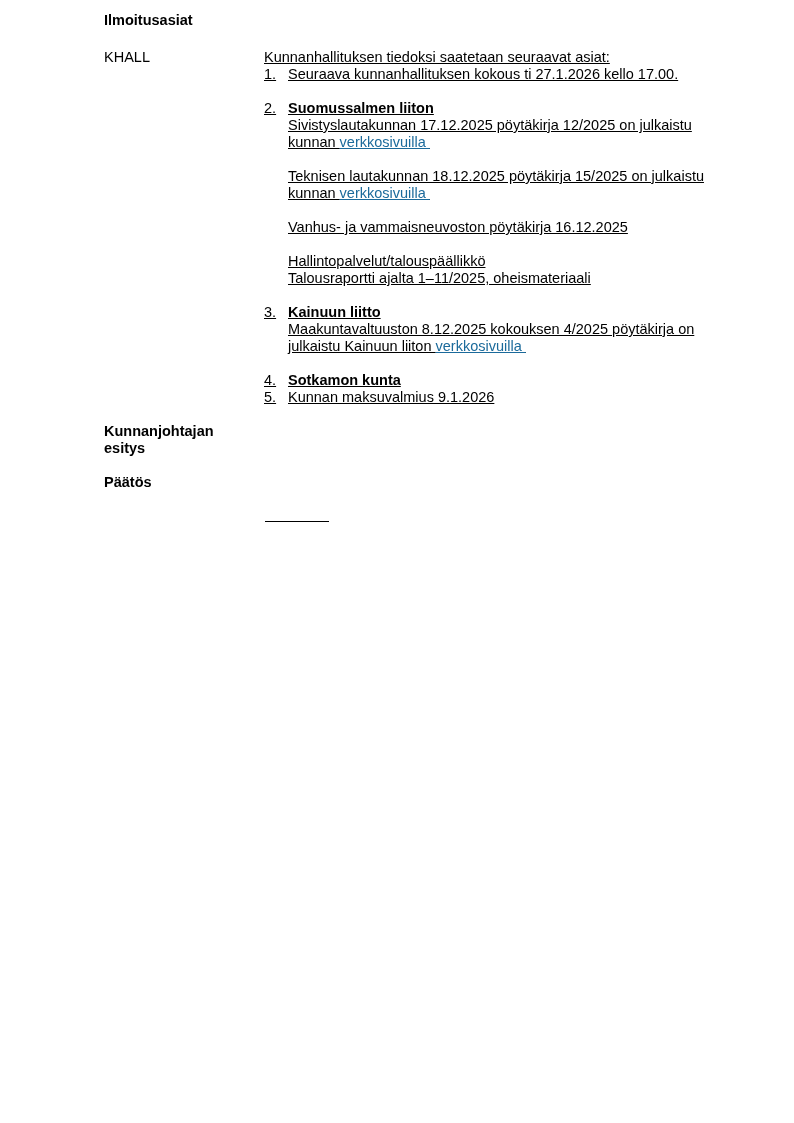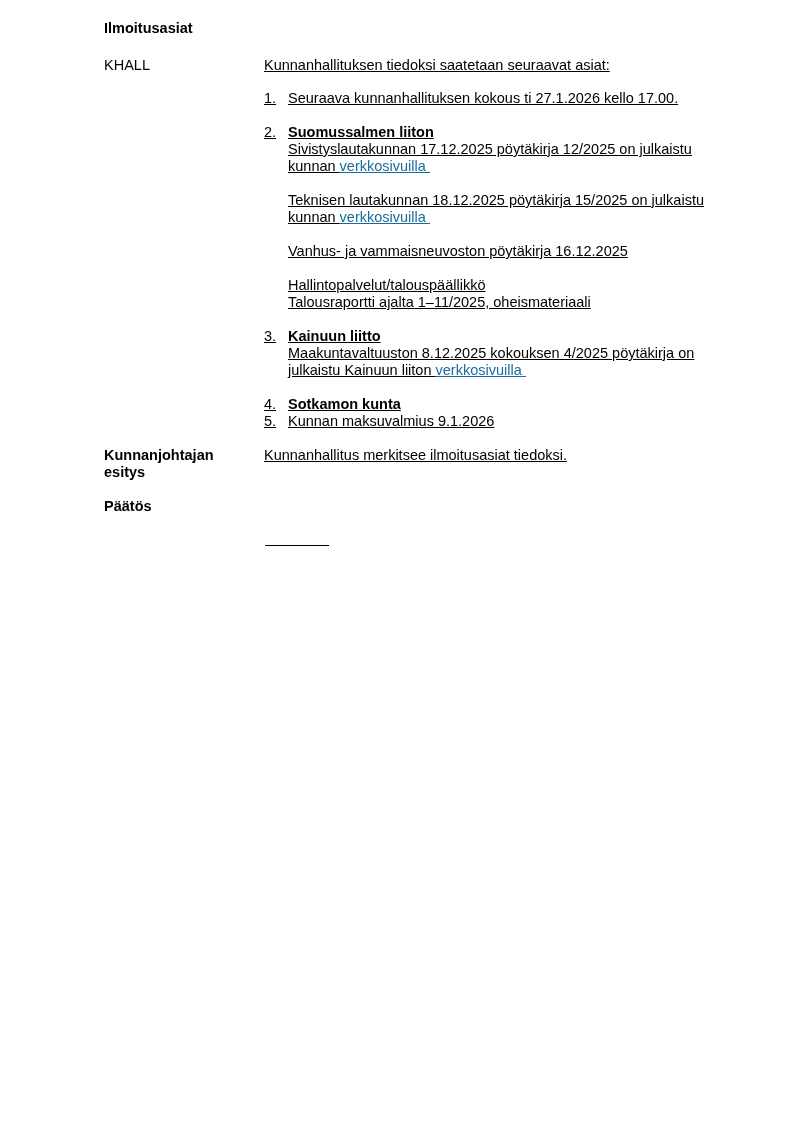--- a/index.html
+++ b/index.html
@@ -14,41 +14,41 @@
     font-size: 14.5px;
     line-height: 17px;
     color: #000000;
     position: relative;
     overflow: hidden;
   }
   .page {
     box-sizing: border-box;
     width: 794px;
     height: 1123px;
-    padding: 20px 60px 0 104px;
+    padding: 12px 60px 0 104px;
   }
   .row {
     display: flex;
     align-items: flex-start;
   }
   .col-left {
     flex: 0 0 160px;
     width: 160px;
   }
   .col-body {
     flex: 1 1 auto;
     min-width: 0;
     text-decoration: underline;
   }
   .bold { font-weight: bold; }
   .heading {
     font-weight: bold;
     margin: 0 0 20px 0;
   }
-  .intro-row { margin-bottom: 16px; }
+  .intro-row { margin-bottom: 0; }
   .item {
     display: flex;
     align-items: flex-start;
   }
   .item-num {
     flex: 0 0 24px;
     width: 24px;
   }
   .item-body { flex: 1 1 auto; }
   .item-title { font-weight: bold; }
@@ -123,21 +123,20 @@
           </div>
         </div>
       </div>
   </div>
 
   <div class="row proposal-row">
     <div class="col-left bold">
       <span>Kunnanjohtajan</span><br>
       <span>esitys</span>
     </div>
-    <div class="col-body">Kunnanhallitus merkitsee ilmoitusasiat tiedoksi.</div>
   </div>
 
   <div class="row decision-row">
     <div class="col-left bold">Päätös</div>
     <div class="col-body"></div>
   </div>
 
   <div class="row signature-row">
     <div class="col-left"></div>
     <div class="col-body">

